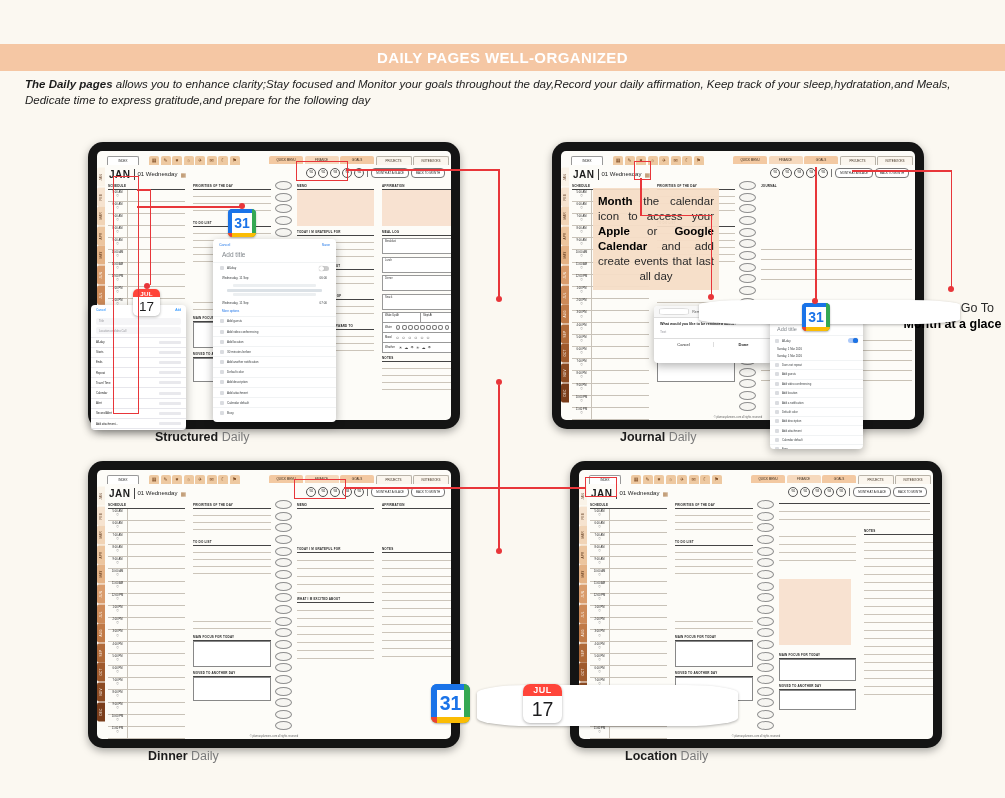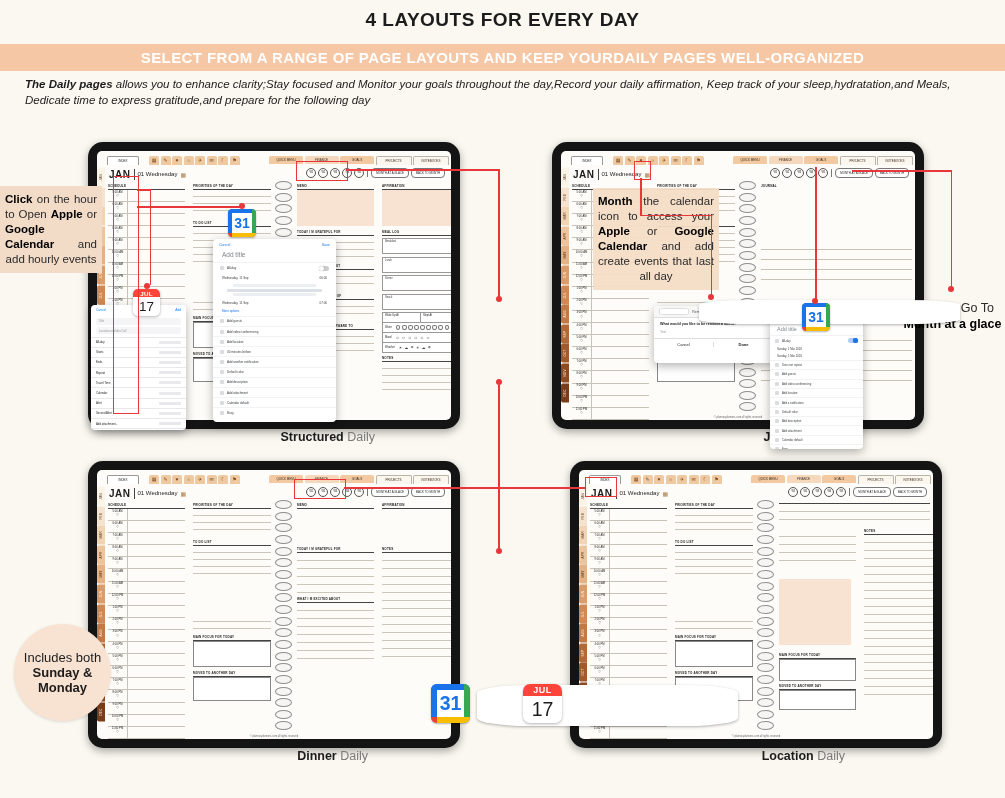--- a/index.html
+++ b/index.html
@@ -6,21 +6,21 @@
   #canvas{position:relative;width:1005px;height:798px;overflow:hidden;background:#fbf8f1;}
   
   .main-title{position:absolute;top:9px;left:0;width:100%;text-align:center;font-size:19px;font-weight:bold;letter-spacing:.5px;}
   .banner{position:absolute;top:44px;left:0;width:100%;height:27px;background:#f5c7a4;color:#fff;display:flex;align-items:center;justify-content:center;font-size:15px;font-weight:700;letter-spacing:.4px;}
   .banner b{font-weight:800;}
   .desc{position:absolute;top:77px;left:25px;width:955px;font-style:italic;font-size:11.5px;line-height:1.35;}
   .desc b{font-style:italic;}
   
   .ipad{position:absolute;width:372px;height:287px;background:#141414;border-radius:15px;box-shadow:0 3px 8px rgba(0,0,0,.35);z-index:1;}
   .screen{position:absolute;inset:9px;background:#fdfcf8;border-radius:5px;overflow:hidden;}
-  .ipad-label{position:absolute;width:220px;text-align:right;font-size:12.5px;z-index:5;}
+  .ipad-label{position:absolute;width:220px;text-align:left;font-size:12.5px;z-index:5;}
   .ipad-label span{color:#7a7a7a;}
   
   .p-tabbar{position:absolute;left:10px;top:3px;right:2px;height:11px;display:flex;align-items:flex-end;gap:2px;font-size:3px;}
   .p-tab-index{width:30px;height:8px;border:.5px solid #999;border-bottom:0;background:#fff;text-align:center;line-height:8px;border-radius:2px 2px 0 0;}
   .p-icontabs{display:flex;gap:1.5px;margin-left:8px;}
   .p-icontab{width:10px;height:9px;background:#eec9a1;border-radius:2px 2px 0 0;font-size:5px;line-height:9px;text-align:center;color:#7c4a22;}
   .p-righttabs{display:flex;gap:1.5px;margin-left:auto;}
   .p-rtab{min-width:28px;padding:0 3px;height:8px;line-height:8px;text-align:center;background:#f3c9a2;border-radius:2px 2px 0 0;color:#3a2a1a;white-space:nowrap;}
   .p-righttabs .p-rtab:nth-child(2){background:#f6d9bd;}
   .p-righttabs .p-rtab:nth-child(n+4){background:#fbf6ee;border:.5px solid #b9b3a8;border-bottom:0;}
@@ -121,23 +121,21 @@
   .remic .rr:nth-child(3) .rd{background:#ff9f0a;}
   .acal{position:absolute;background:#fff;border-radius:18%;overflow:hidden;box-shadow:0 1px 3px rgba(0,0,0,.3);z-index:29;text-align:center;}
   .acal-top{height:31%;background:#ff453a;color:#fff;font-size:.23em;font-weight:bold;display:flex;align-items:center;justify-content:center;letter-spacing:.05em;}
   .acal-day{height:69%;font-size:.5em;color:#1c1c1e;display:flex;align-items:center;justify-content:center;}
 </style>
 </head>
 <body>
 
 <div id="canvas">
 
-  <div class="main-title">4 LAYOUTS FOR EVERY DAY</div>
   <div class="banner">
-    <span>SELECT FROM A RANGE OF PAGE LAYOUTS AND KEEP YOUR </span>
       <b>DAILY PAGES WELL-ORGANIZED</b>
   </div>
   <div class="desc">
     <b>The Daily pages</b><span> allows you to enhance clarity;Stay focused and Monitor your goals throughout the day,Record your daily affirmation, Keep track of your sleep,hydratation,and Meals, Dedicate time to express gratitude,and prepare for the following day</span>
   </div>
 
   <div class="ipad" style="left:88px;top:142px;">
       <div class="screen v-structured">
     <div class="p-tabbar">
       <div class="p-tab-index">INDEX</div>
@@ -948,33 +946,25 @@
     </div>
     <div class="p-footer">© plannasplanners.com  all rights reserved</div>
   </div>
     </div>
 
   <div class="ipad-label" style="left:155px;top:430px;"><b>Structured</b><span> Daily</span></div>
   <div class="ipad-label" style="left:620px;top:430px;"><b>Journal</b><span> Daily</span></div>
   <div class="ipad-label" style="left:148px;top:749px;"><b>Dinner</b><span> Daily</span></div>
   <div class="ipad-label" style="left:625px;top:749px;"><b>Location</b><span> Daily</span></div>
 
-  <div class="co co-box" style="left:0;top:186px;width:92px;">
-    <b>Click</b><span> on the hour to Open </span><b>Apple</b><span> or </span><b>Google Calendar</b><span> and add hourly events</span>
-  </div>
   <div class="co co-box" style="left:593px;top:188px;width:116px;background:rgba(246,221,198,.95);z-index:27;">
     <b>Month</b><span> the calendar icon to access your </span><b>Apple</b><span> or </span><b>Google Calendar</b><span> and add create events that last all day</span>
   </div>
   <div class="co co-free" style="left:900px;top:300px;width:105px;">
     <b>Click</b><span> To Go To </span><b>Month at a glace</b>
-  </div>
-  <div class="co-circle" style="position:absolute;left:14px;top:624px;width:97px;height:97px;">
-    <span>Includes both</span>
-    <b>Sunday &amp;</b>
-    <b>Monday</b>
   </div>
 
   <div class="redbox" style="left:113px;top:176px;width:24px;height:236px;"></div>
   <div class="redbox" style="left:296px;top:161px;width:50px;height:18px;"></div>
   <div class="redbox" style="left:634px;top:161px;width:15px;height:17px;"></div>
   <div class="redbox" style="left:294px;top:479px;width:50px;height:18px;"></div>
   <div class="redbox" style="left:585px;top:477px;width:30px;height:18px;"></div>
 
   <div class="redline" style="left:137px;top:206px;width:104px;height:1.5px;"></div>
   <div class="reddot" style="left:239px;top:203px;"></div>

